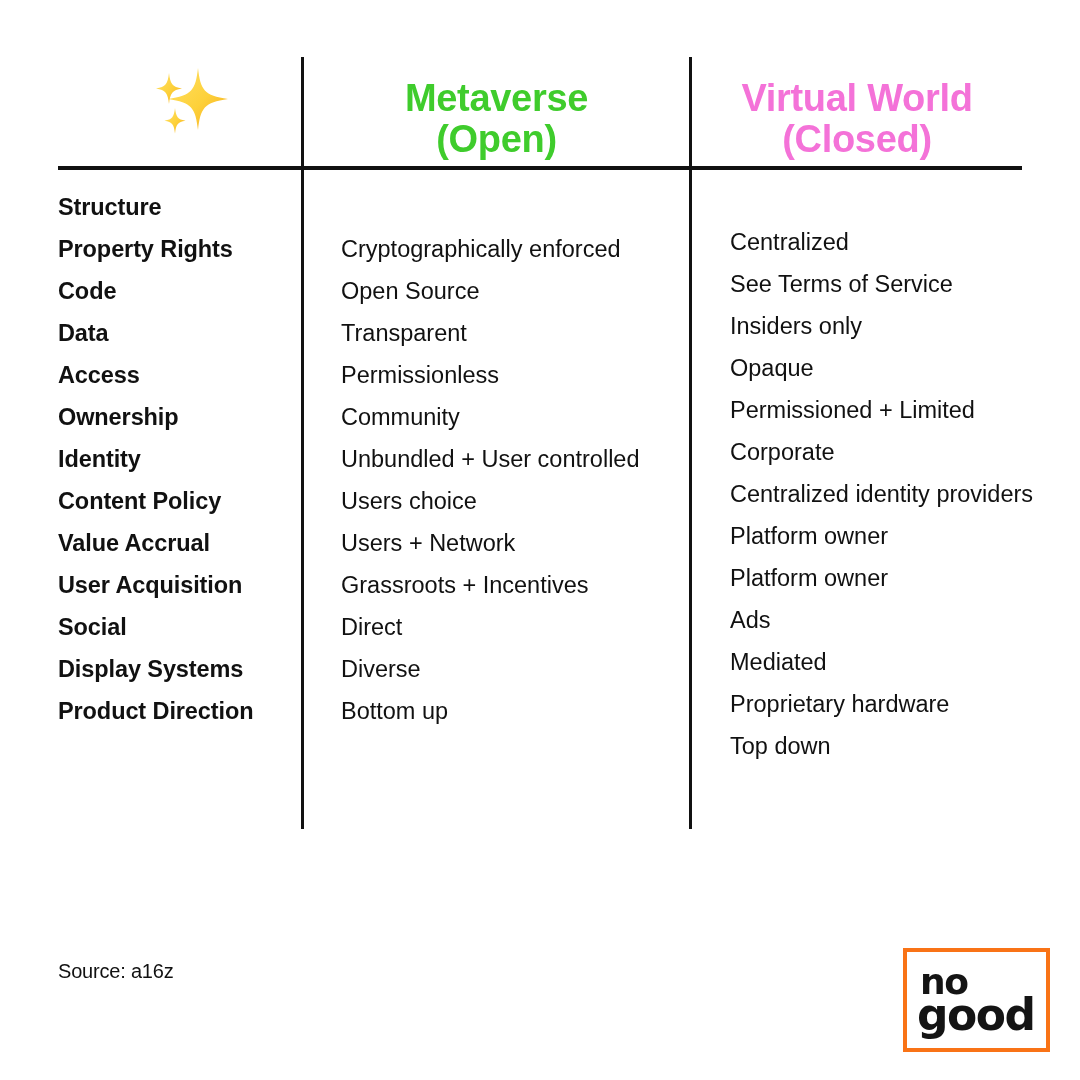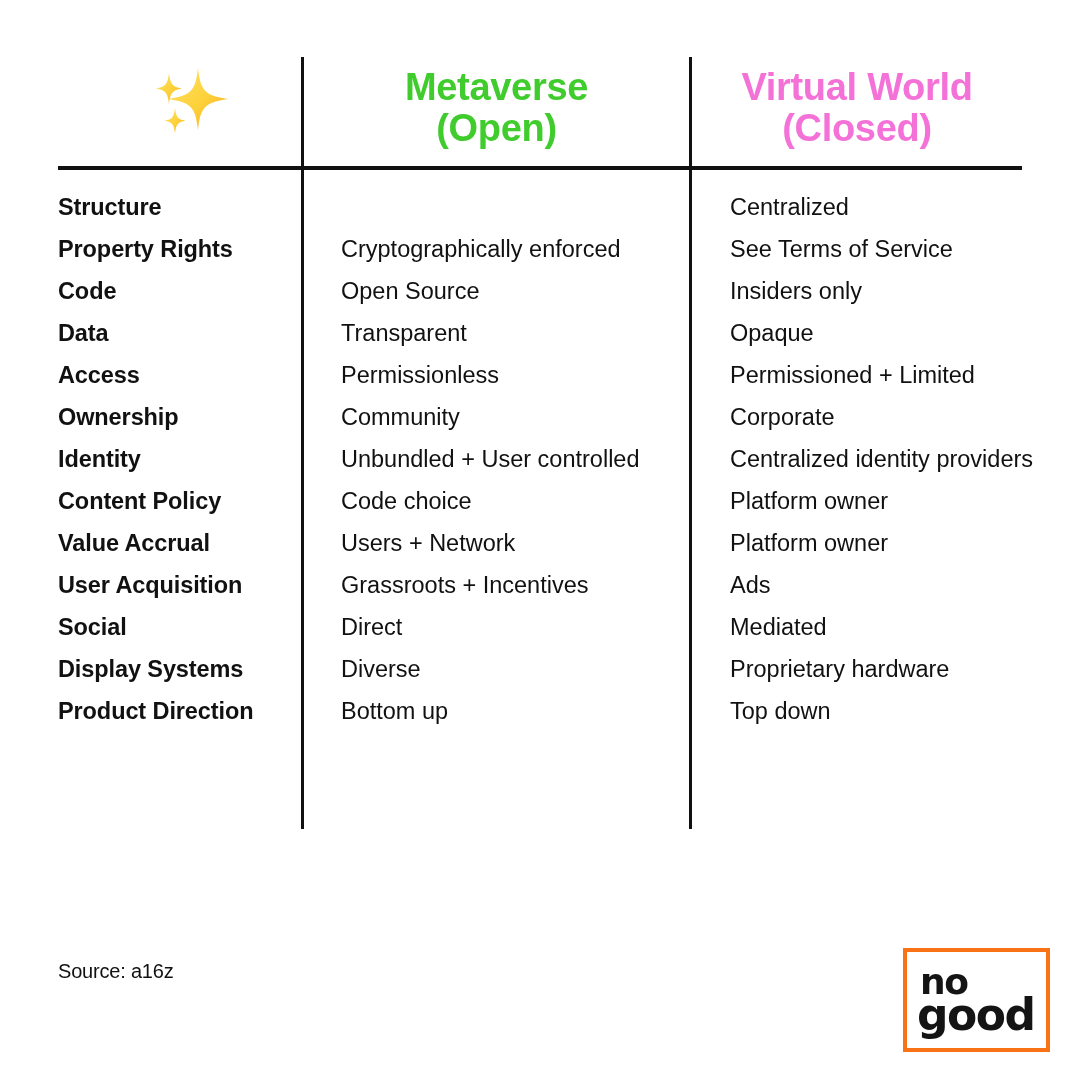--- a/index.html
+++ b/index.html
@@ -52,21 +52,21 @@
     left: 0;
     top: 48px;
     width: 1080px;
     height: 112px;
   }
   .hcell {
     position: absolute;
     top: 0;
     height: 112px;
     display: flex;
-    align-items: center;
+    align-items: flex-end;
     justify-content: center;
   }
   .hcell-spark {
     left: 58px;
     width: 243px;
     align-items: center;
   }
   .hcell-green { left: 304px; width: 385px; }
   .hcell-pink  { left: 692px; width: 330px; }
 
@@ -119,20 +119,21 @@
   }
   .cell-open {
     left: 341px;
     width: 348px;
     font-weight: 400;
   }
   .cell-closed {
     left: 730px;
     width: 340px;
     font-weight: 400;
+    margin-top: 35px;
   }
 
   
   .source {
     position: absolute;
     left: 58px;
     top: 960px;
     font-size: 20px;
     font-weight: 400;
     letter-spacing: -0.2px;
@@ -243,21 +244,21 @@
         <div class="cell cell-open">Community</div>
         <div class="cell cell-closed">Corporate</div>
       </div>
       <div class="row">
         <div class="cell cell-label">Identity</div>
         <div class="cell cell-open">Unbundled + User controlled</div>
         <div class="cell cell-closed">Centralized identity providers</div>
       </div>
       <div class="row">
         <div class="cell cell-label">Content Policy</div>
-        <div class="cell cell-open">Code choice</div>
+        <div class="cell cell-open">Users choice</div>
         <div class="cell cell-closed">Platform owner</div>
       </div>
       <div class="row">
         <div class="cell cell-label">Value Accrual</div>
         <div class="cell cell-open">Users + Network</div>
         <div class="cell cell-closed">Platform owner</div>
       </div>
       <div class="row">
         <div class="cell cell-label">User Acquisition</div>
         <div class="cell cell-open">Grassroots + Incentives</div>

